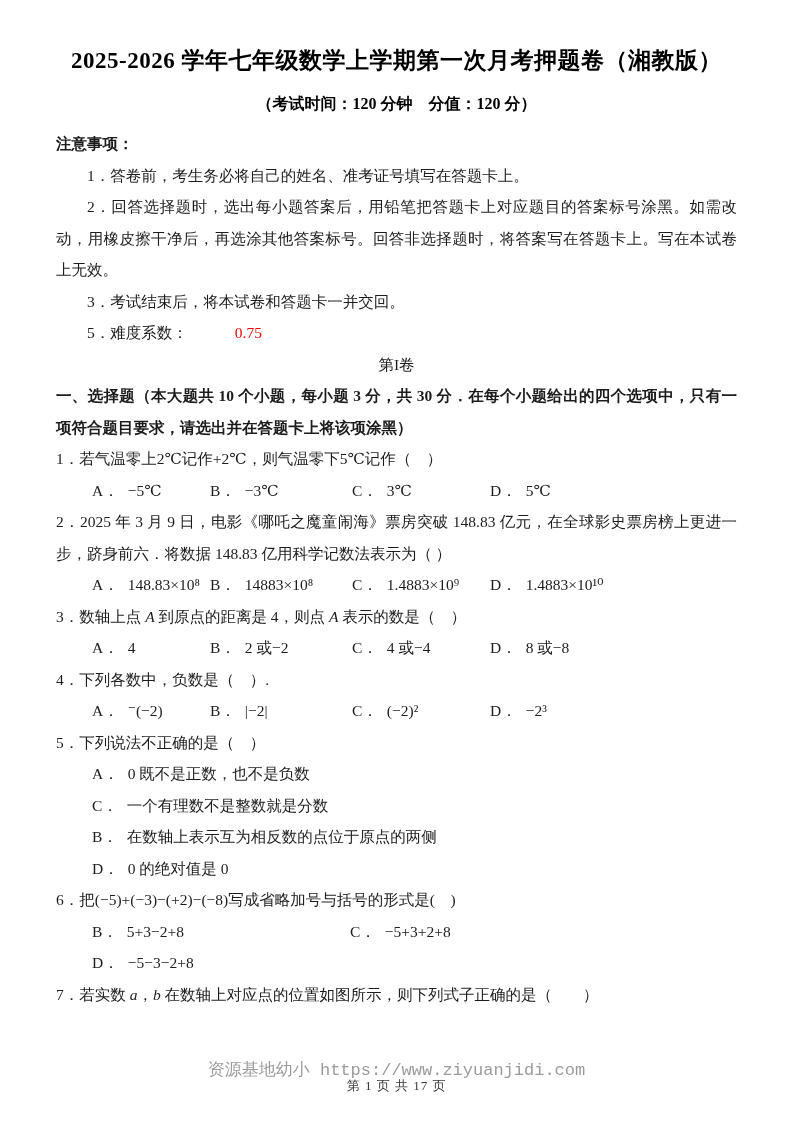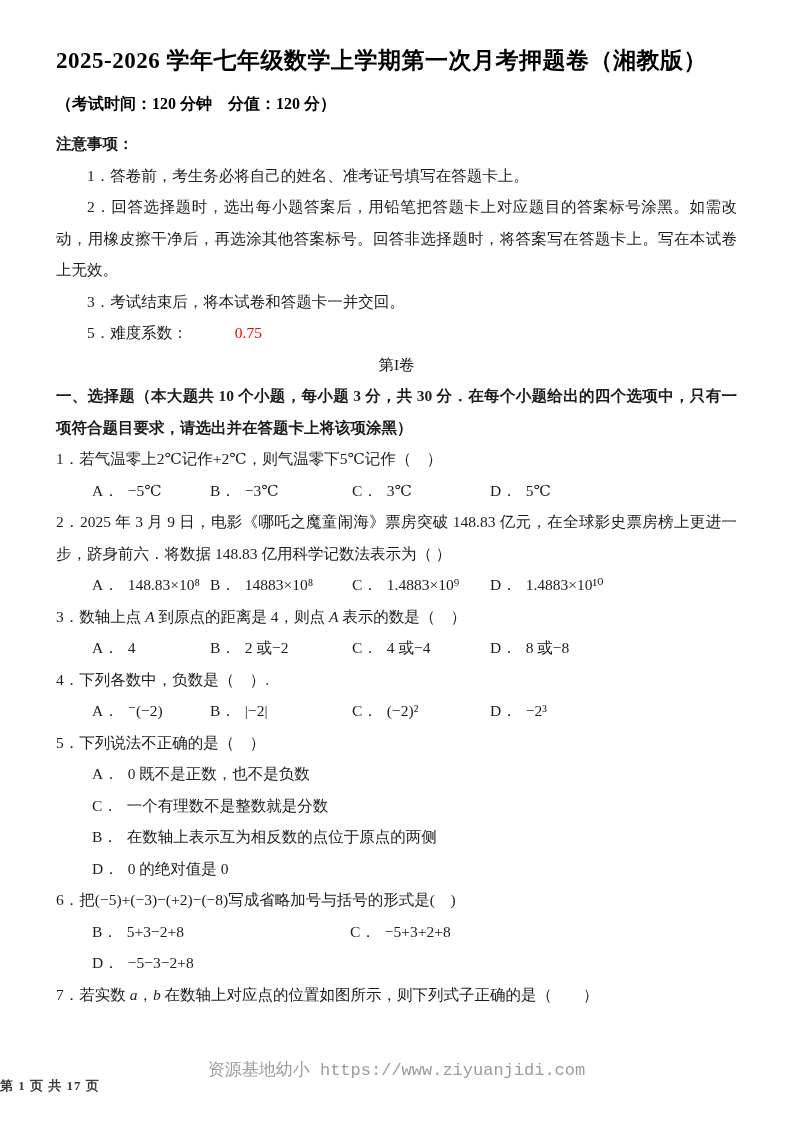--- a/index.html
+++ b/index.html
@@ -4,24 +4,24 @@
 <style>
   :root{ --red:#f00000; --wm:#9b9b9b; }
   html,body{margin:0;padding:0;}
   body{
     width:793px;height:1122px;background:#ffffff;color:#1c1c1c;
     font-family:"Liberation Serif","DejaVu Serif",serif;
     position:relative;overflow:hidden;
   }
   .content{position:absolute;left:56px;right:56px;top:0;}
   .title{
-    margin-top:44px;text-align:left;font-weight:bold;font-size:23px;
+    margin-top:44px;text-align:center;font-weight:bold;font-size:23px;
     line-height:34px;color:#000;letter-spacing:.5px;
   }
-  .subtitle{margin-top:14px;text-align:left;font-weight:bold;font-size:16px;line-height:24px;color:#000;}
+  .subtitle{margin-top:14px;text-align:center;font-weight:bold;font-size:16px;line-height:24px;color:#000;}
   .body-text{font-size:15.5px;line-height:31.5px;}
   .notice{margin-top:12px;}
   p{margin:0;}
   .indent{text-indent:2em;}
   .just{text-align:justify;}
   .bold{font-weight:bold;}
   .red-bold{color:var(--red);font-weight:bold;}
   .red{color:var(--red);margin-left:47px;}
   .part-label{text-align:center;}
   .section-heading{font-weight:bold;}
@@ -30,22 +30,22 @@
   .cols2{grid-template-columns:258px auto;}
   .cols1{grid-template-columns:auto;}
   .opt-label{margin-right:9px;}
   .stem i{font-family:"Liberation Serif","DejaVu Serif",serif;}
   .footer-watermark{
     position:absolute;left:0;right:0;top:1058px;text-align:center;
     font-family:Liberation Mono, monospace;
     font-size:17px;color:var(--wm);z-index:2;
   }
   .page-number{
-    position:absolute;left:0;right:0;top:1077px;text-align:left;
-    font-size:13px;color:#3a3a3a;z-index:1;letter-spacing:1px;font-weight:bold;
+    position:absolute;left:0;right:0;top:1077px;text-align:center;
+    font-size:13px;color:#3a3a3a;z-index:1;letter-spacing:1px;
   }
 </style>
 </head>
 <body>
 
 <div class="content">
 
   <div class="title">2025-2026 学年七年级数学上学期第一次月考押题卷（湘教版）</div>
   <div class="subtitle">（考试时间：120 分钟　分值：120 分）</div>
 

